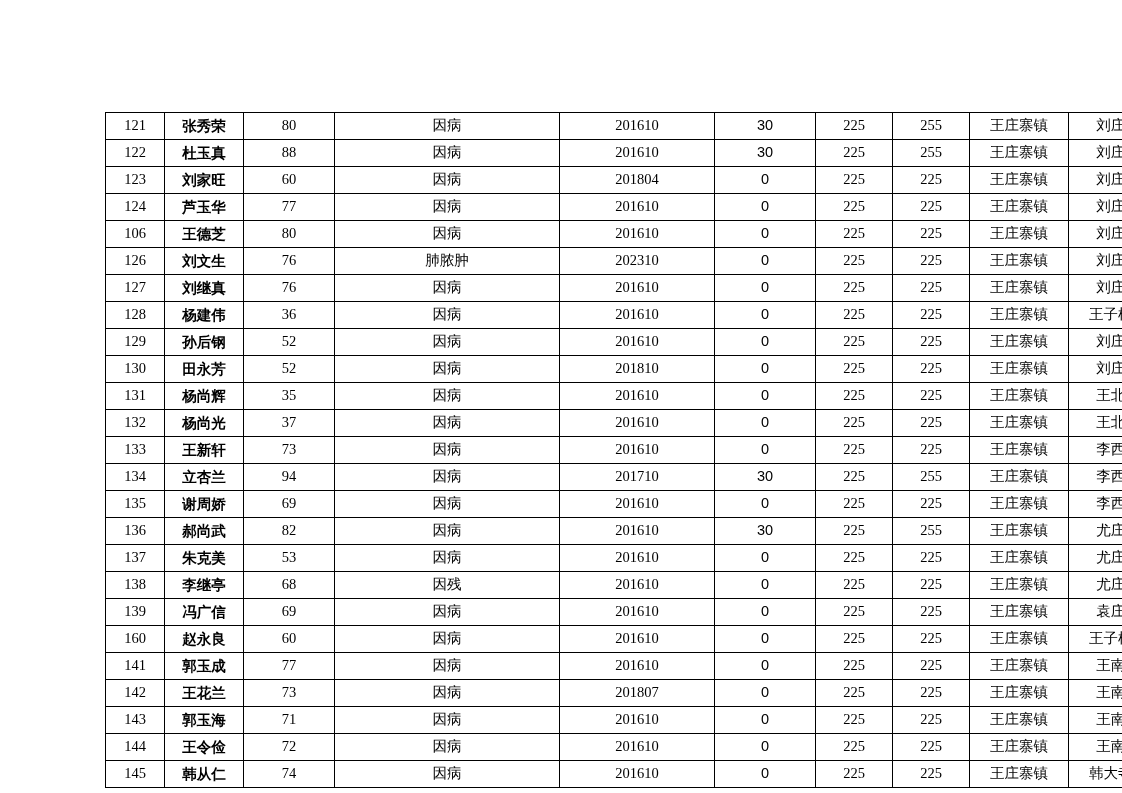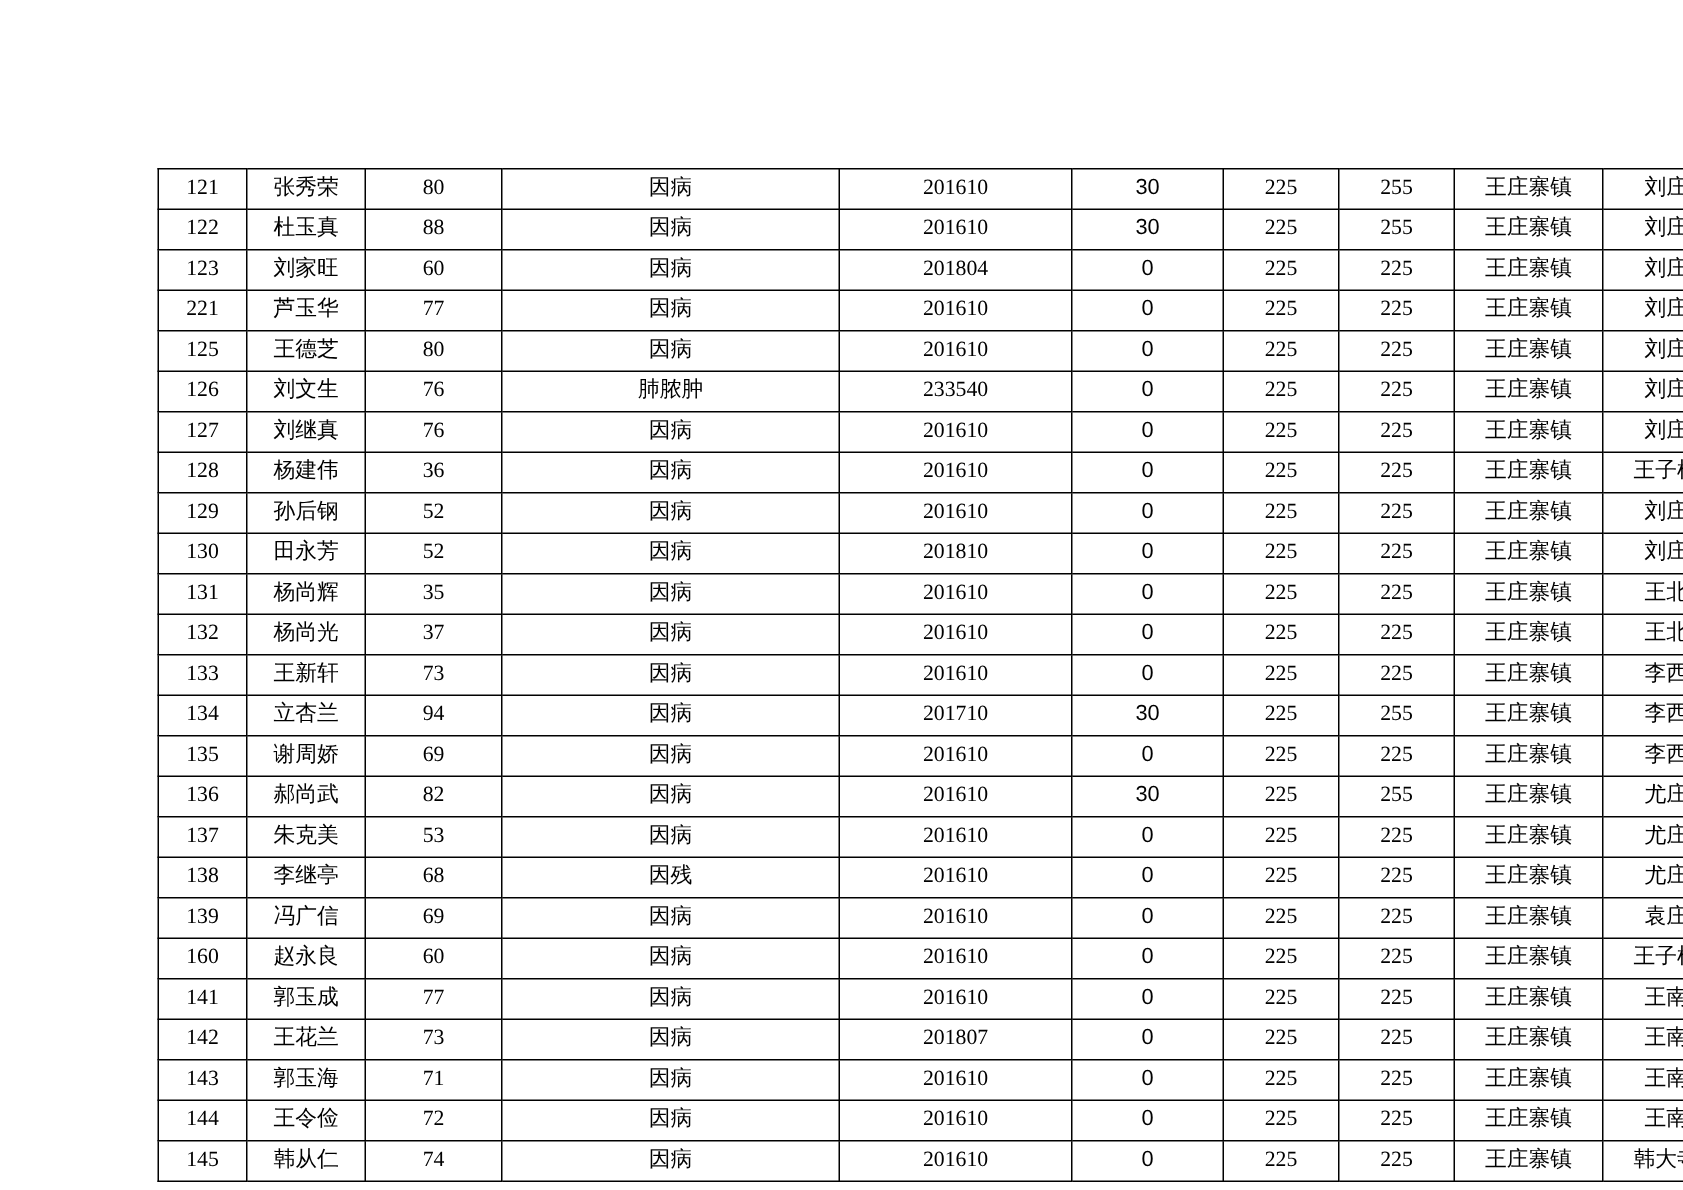--- a/index.html
+++ b/index.html
@@ -36,21 +36,21 @@
     height: 26px;
     padding: 0 2px;
     text-align: center;
     vertical-align: middle;
     font-size: 14.5px;
     line-height: 1.1;
     white-space: nowrap;
     overflow: hidden;
   }
   td.c-idx   { width: 54px;  font-family: "Liberation Serif", serif; }
-  td.c-name  { width: 74px;  font-family: "DejaVu Serif", "Liberation Serif", serif; }
+  td.c-name  { width: 74px;  font-family: "DejaVu Serif", "Liberation Serif", serif; font-weight: bold; }
   td.c-age   { width: 86px;  font-family: "Liberation Serif", serif; }
   td.c-cause { width: 220px; font-family: "DejaVu Serif", "Liberation Serif", serif; margin-top: 20px; }
   td.c-date  { width: 150px; font-family: "Liberation Serif", serif; }
   td.c-a     { width: 96px;  font-family: Liberation Sans, sans-serif; }
   td.c-b     { width: 72px;  font-family: "Liberation Serif", serif; }
   td.c-c     { width: 72px;  font-family: "Liberation Serif", serif; margin-top: 18px; }
   td.c-town  { width: 94px;  font-family: "DejaVu Serif", "Liberation Serif", serif; }
   td.c-vill  { width: 94px;  font-family: "DejaVu Serif", "Liberation Serif", serif; border-right: 1px solid #000000; }
 </style>
 </head>
@@ -90,49 +90,49 @@
             <td class="c-age">60</td>
             <td class="c-cause">因病</td>
             <td class="c-date">201804</td>
             <td class="c-a">0</td>
             <td class="c-b">225</td>
             <td class="c-c">225</td>
             <td class="c-town">王庄寨镇</td>
             <td class="c-vill">刘庄村</td>
           </tr>
           <tr>
-            <td class="c-idx">221</td>
+            <td class="c-idx">124</td>
             <td class="c-name">芦玉华</td>
             <td class="c-age">77</td>
             <td class="c-cause">因病</td>
             <td class="c-date">201610</td>
             <td class="c-a">0</td>
             <td class="c-b">225</td>
             <td class="c-c">225</td>
             <td class="c-town">王庄寨镇</td>
             <td class="c-vill">刘庄村</td>
           </tr>
           <tr>
-            <td class="c-idx">125</td>
+            <td class="c-idx">106</td>
             <td class="c-name">王德芝</td>
             <td class="c-age">80</td>
             <td class="c-cause">因病</td>
             <td class="c-date">201610</td>
             <td class="c-a">0</td>
             <td class="c-b">225</td>
             <td class="c-c">225</td>
             <td class="c-town">王庄寨镇</td>
             <td class="c-vill">刘庄村</td>
           </tr>
           <tr>
             <td class="c-idx">126</td>
             <td class="c-name">刘文生</td>
             <td class="c-age">76</td>
             <td class="c-cause">肺脓肿</td>
-            <td class="c-date">233540</td>
+            <td class="c-date">202310</td>
             <td class="c-a">0</td>
             <td class="c-b">225</td>
             <td class="c-c">225</td>
             <td class="c-town">王庄寨镇</td>
             <td class="c-vill">刘庄村</td>
           </tr>
           <tr>
             <td class="c-idx">127</td>
             <td class="c-name">刘继真</td>
             <td class="c-age">76</td>

